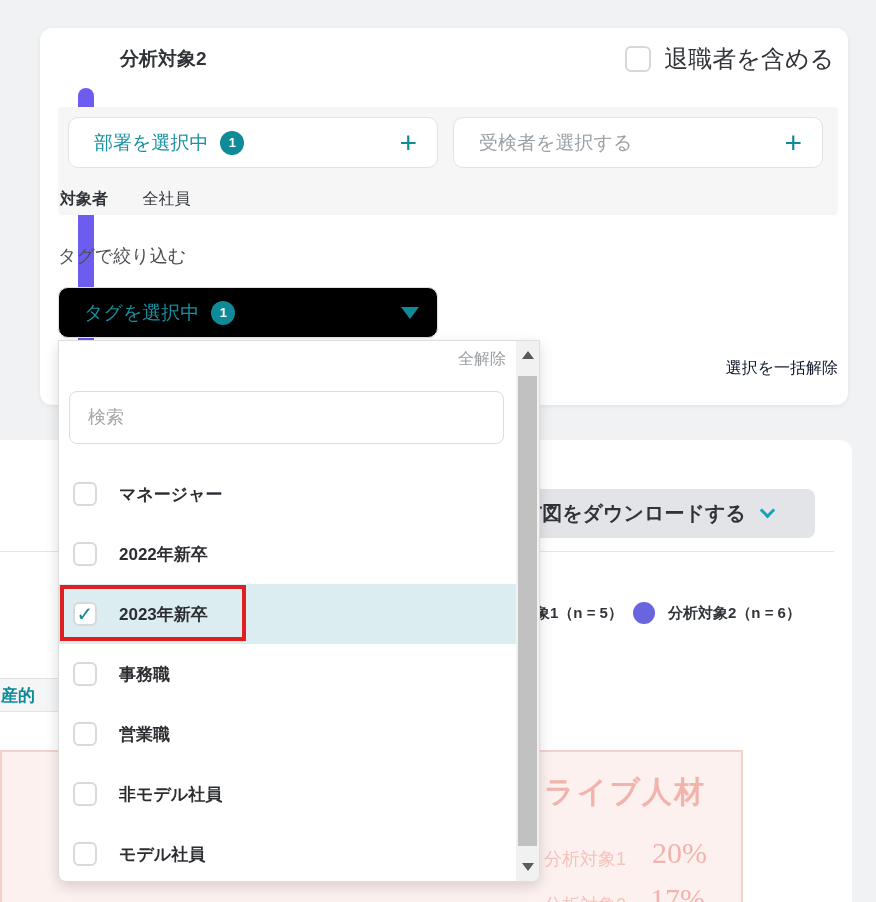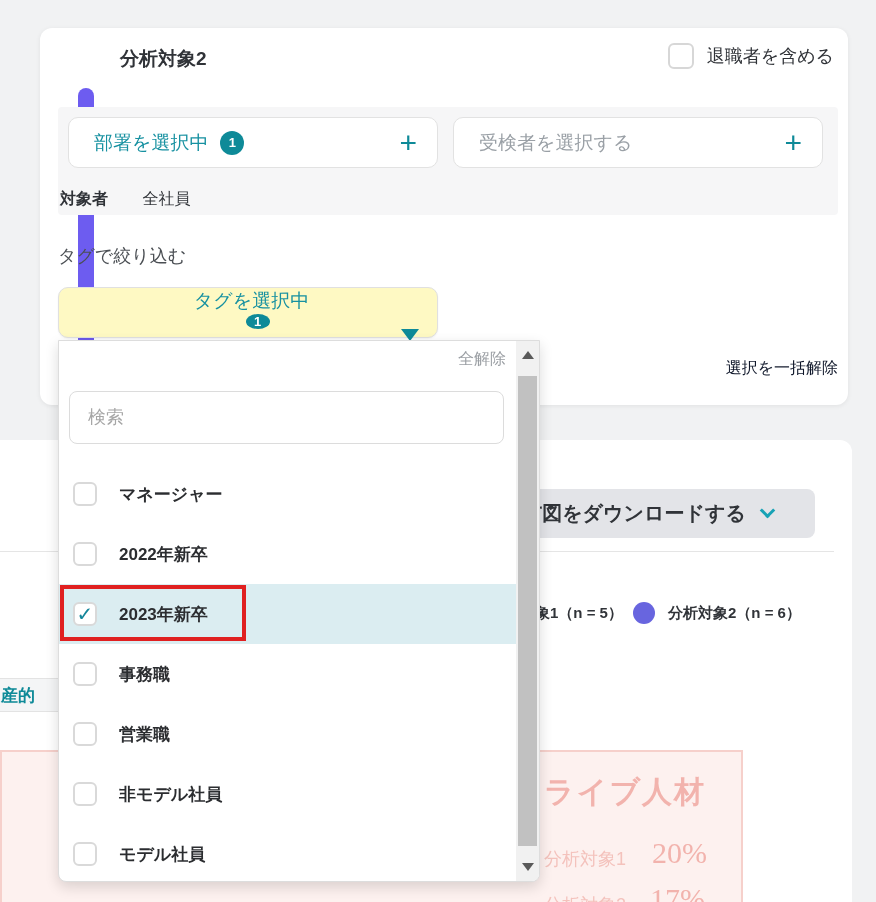--- a/index.html
+++ b/index.html
@@ -8,42 +8,42 @@
   .stage { position:relative; width:876px; height:902px; overflow:hidden; background:#f1f2f3; }
 
   
   .card1 { position:absolute; left:40px; top:28px; width:808px; height:377px;
            background:#ffffff; border-radius:12px; box-shadow:0 1px 5px rgba(0,0,0,.07); z-index:2; }
   .accent-bar { position:absolute; left:38px; top:60px; width:16px; height:304px;
                 background:#6d5cf0; border-radius:8px; }
   .card1-title { position:absolute; left:80px; top:18px; font-size:19px; font-weight:bold; color:#303338; }
   .retiree { position:absolute; right:14px; top:15px; display:flex; align-items:center; gap:13px; }
   .cbx-lg { width:26px; height:26px; border:2px solid #d7d7d7; border-radius:6px; background:#fff; }
-  .retiree-label { font-size:18px; color:#303338; }
+  .retiree-label { font-size:24px; color:#303338; }
 
   .selector-section { position:absolute; left:18px; top:79px; width:780px; height:108px;
                       background:#f6f6f7; border-radius:4px; }
   .sel-btn { position:absolute; top:10px; height:51px; background:#fff; border:1px solid #e2e2e2;
              border-radius:10px; display:flex; align-items:center; padding:0 20px 0 25px; }
   .sel-btn.b1 { left:10px;  width:370px; }
   .sel-btn.b2 { left:395px; width:370px;justify-content:flex-end; }
   .sel-label-teal { font-size:19px; color:#1791a1; }
   .sel-placeholder { font-size:19px; color:#9aa0a6; }
   .count-badge { width:24px; height:24px; border-radius:50%; background:#0e8a98; color:#fff;
                  font-size:13px; font-weight:bold; display:flex; align-items:center; justify-content:center;
                  margin-left:12px; }
   .plus { margin-left:auto; color:#0e8a98; font-size:30px; font-weight:300; line-height:1; }
   .target-row { position:absolute; left:2px; top:82px; font-size:16px; color:#303338; }
   .target-key { font-weight:bold; }
   .target-val { margin-left:30px; }
 
   .tag-filter-label { position:absolute; left:18px; top:216px; font-size:18px; color:#4b4f54; }
-  .tag-btn { position:absolute; left:18px; top:259px; width:380px; height:51px; background:#fef9c3;
+  .tag-btn { position:absolute; left:18px; top:259px; width:380px; height:51px; background:#000000;
              border:1px solid #e0e0e0; border-radius:10px; display:flex; align-items:center;
-             padding:0 18px 0 25px; box-shadow:0 1px 2px rgba(0,0,0,.05);flex-direction:column; }
+             padding:0 18px 0 25px; box-shadow:0 1px 2px rgba(0,0,0,.05); }
   .caret-down { margin-left:auto; width:0; height:0; border-left:9px solid transparent;
                 border-right:9px solid transparent; border-top:12px solid #0e8a98; }
   .bulk-deselect { position:absolute; right:10px; top:330px; font-size:16px; color:#0f172a; }
 
   
   .card2 { position:absolute; left:0; top:440px; width:852px; height:462px; background:#ffffff;
            border-radius:0 12px 0 0; z-index:1; }
   .dl-btn { position:absolute; left:460px; top:49px; width:355px; height:49px; background:#e3e4e8;
             border-radius:8px; display:flex; align-items:center; justify-content:center; }
   .dl-btn-label { font-size:20px; font-weight:bold; color:#303338; }

